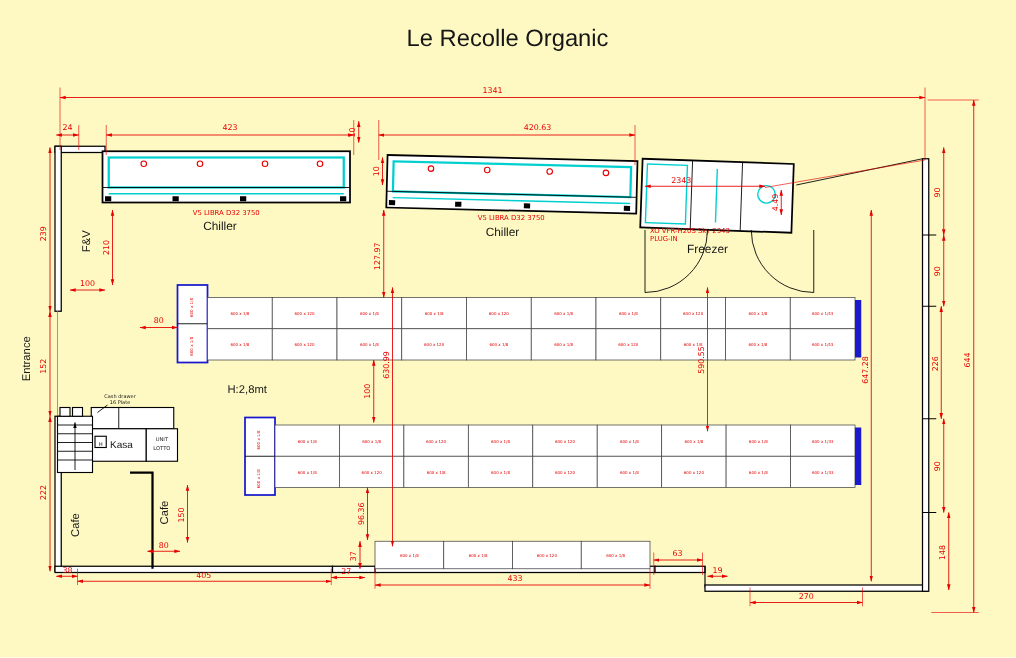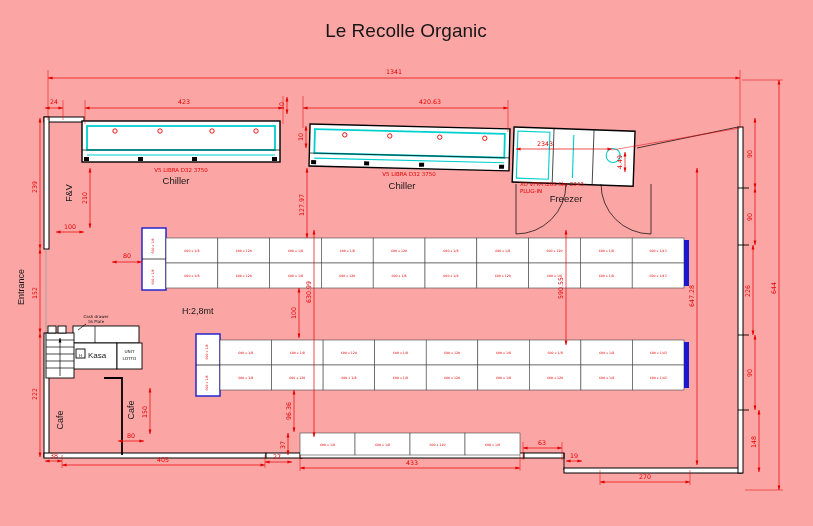--- a/index.html
+++ b/index.html
@@ -1,16 +1,16 @@
 <!DOCTYPE html>
 <html><head>
 <meta charset="utf-8">
 <style>
   html,body{margin:0;padding:0;background:#ffffff;}
-  .stage{position:relative;width:813px;height:526px;background:#fca5a5;overflow:hidden;
+  .stage{position:relative;width:813px;height:526px;background:#fef9c3;overflow:hidden;
          font-family:"Liberation Sans", sans-serif;}
   svg{display:block;}
   .title{font:19px "Liberation Sans", sans-serif;fill:#161616;}
   .room-label{font:9px "Liberation Sans", sans-serif;fill:#161616;}
   .big-label{font:9.5px "Liberation Sans", sans-serif;fill:#161616;}
   .model-label{font:5.5px "DejaVu Sans", sans-serif;fill:#e60000;}
   .tiny-label{font:4.2px "DejaVu Sans", sans-serif;fill:#161616;}
   .micro-label{font:4px "DejaVu Sans", sans-serif;fill:#161616;}
   .dim{font:6.3px "DejaVu Sans", sans-serif;fill:#e60000;}
   .dimline{stroke:#e60000;stroke-width:0.7;marker-start:url(#ar);marker-end:url(#ar);}

